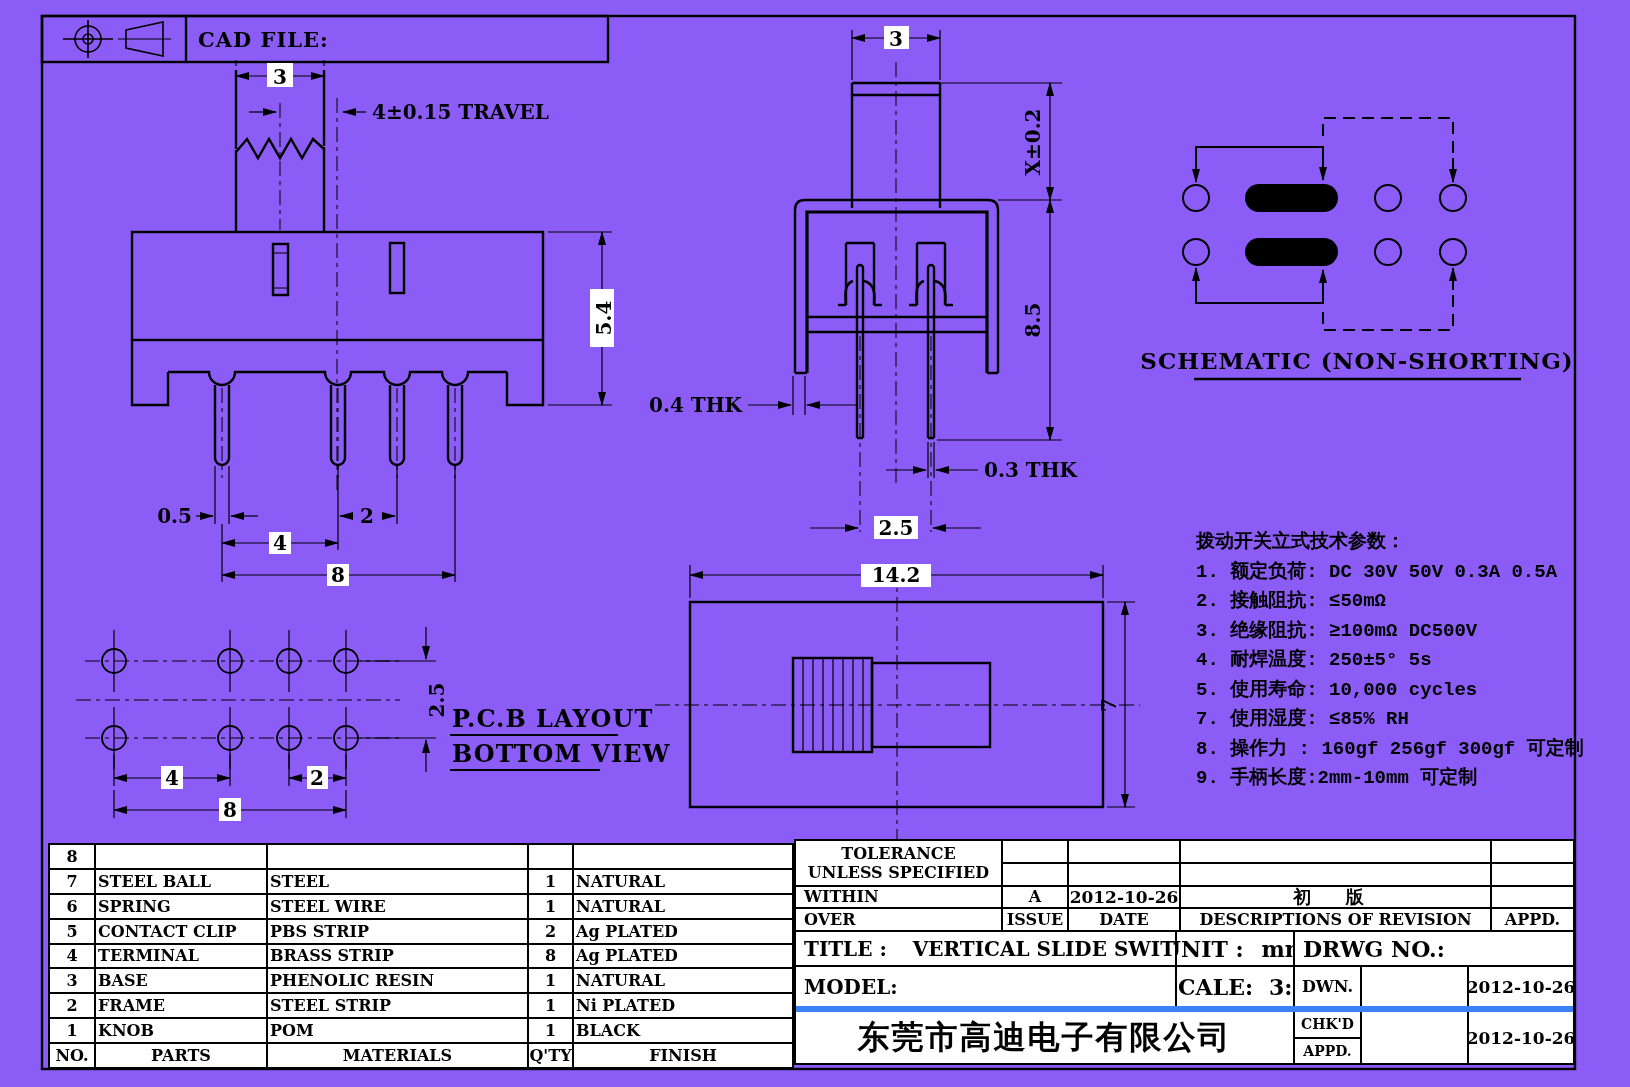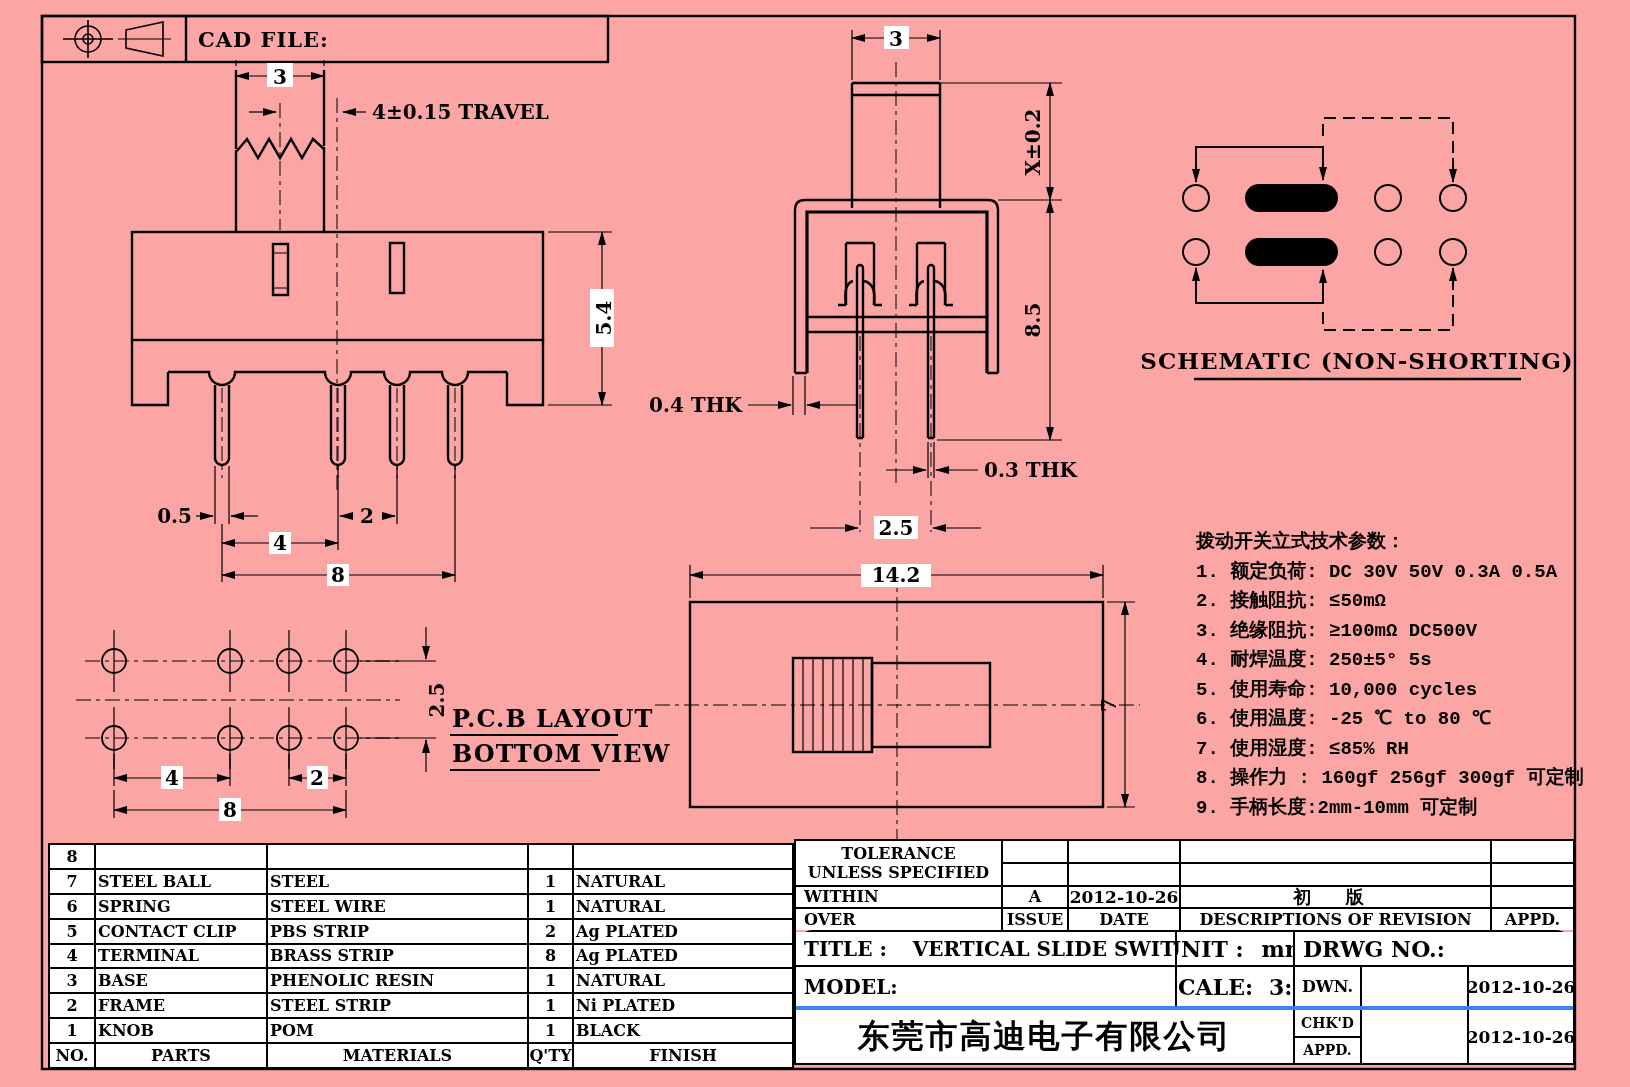--- a/index.html
+++ b/index.html
@@ -1,16 +1,16 @@
 <!DOCTYPE html>
 <html><head>
 <meta charset="utf-8">
 <style>
   html,body{margin:0;padding:0;background:#fff;}
-  .page{position:relative;width:1630px;height:1087px;background:#fca5a5;overflow:hidden;
+  .page{position:relative;width:1630px;height:1087px;background:#8b5cf6;overflow:hidden;
         font-family:"DejaVu Serif", serif; color:#000;}
   svg{position:absolute;left:0;top:0;}
   
   .ol{stroke:#000;stroke-width:2.4;fill:none;}
   .ol3{stroke:#000;stroke-width:3.2;fill:none;}
   .olc{stroke:#000;stroke-width:1.8;fill:none;}
   .thin{stroke:#000;stroke-width:1.2;fill:none;}
   .thin2{stroke:#000;stroke-width:1.6;fill:none;}
   .cl{stroke:#000;stroke-width:1;fill:none;stroke-dasharray:15 5 4 5;}
   .dash{stroke:#000;stroke-width:2;fill:none;stroke-dasharray:12 7;}
@@ -36,23 +36,23 @@
   
   .title-block{position:absolute;left:794px;top:839px;width:781px;height:226px;
       box-sizing:border-box;border:2px solid #000;display:flex;flex-direction:column;
       font:bold 16px "DejaVu Serif", serif;}
   .tb-grid{background:#000;display:grid;gap:2px;box-sizing:border-box;}
   .tb-grid .c{background:#fff;display:flex;align-items:center;overflow:hidden;white-space:nowrap;}
   .tb-grid .ctr{justify-content:center;}
   .tb-grid .lft{padding-left:8px;}
   .rev{height:89px;grid-template-columns:205px 64px 110px 1fr 81px;grid-template-rows:repeat(4,1fr);}
   .tol-cell{grid-column:1;grid-row:1/3;flex-direction:column;justify-content:center;line-height:19px;}
-  .rowA{height:35px;border-top:2px solid #000;grid-template-columns:379px 116px 1fr;grid-template-rows:1fr;border-radius:22px;}
+  .rowA{height:35px;border-top:2px solid #000;grid-template-columns:379px 116px 1fr;grid-template-rows:1fr;}
   .rowB{height:41px;border-top:2px solid #000;grid-template-columns:379px 116px 65px 105px 1fr;grid-template-rows:1fr;}
-  .rowC{height:43px;border-top:4px solid #3b82f6;flex:1;grid-template-columns:497px 65px 105px 1fr;grid-template-rows:1fr;}
+  .rowC{height:43px;border-top:6px solid #3b82f6;flex:1;grid-template-columns:497px 65px 105px 1fr;grid-template-rows:1fr;}
   .title-cell{font-size:20px;gap:26px;}
   .big-cell{font-size:22px;}
   .company{font-family:"DejaVu Sans", sans-serif;font-size:32px;letter-spacing:2px;justify-content:center;}
   .stack{display:grid;grid-template-rows:1fr 1fr;gap:2px;background:#000;padding:0;}
   .stack .c{justify-content:center;font-size:14px;}
   .rev-desc{letter-spacing:14px;font-size:18px;}
   .date-txt{font-size:17px;}
 </style>
 </head>
 <body>
@@ -266,21 +266,20 @@
   </g>
 </svg>
 
   <div class="tech-notes">
     <div>拨动开关立式技术参数：</div>
     <div>1. 额定负荷: DC 30V   50V   0.3A   0.5A</div>
     <div>2. 接触阻抗: ≤50mΩ</div>
     <div>3. 绝缘阻抗: ≥100mΩ  DC500V</div>
     <div>4. 耐焊温度: 250±5° 5s</div>
     <div>5. 使用寿命: 10,000 cycles</div>
-    <div>6. 使用温度: -25 ℃ to 80 ℃</div>
     <div>7. 使用湿度: ≤85% RH</div>
     <div>8. 操作力 : 160gf  256gf  300gf 可定制</div>
     <div>9. 手柄长度:2mm-10mm 可定制</div>
   </div>
 
   <div class="parts-table">
     <div class="c ctr">8</div>
     <div class="c lft"></div>
     <div class="c lft"></div>
     <div class="c ctr"></div>

